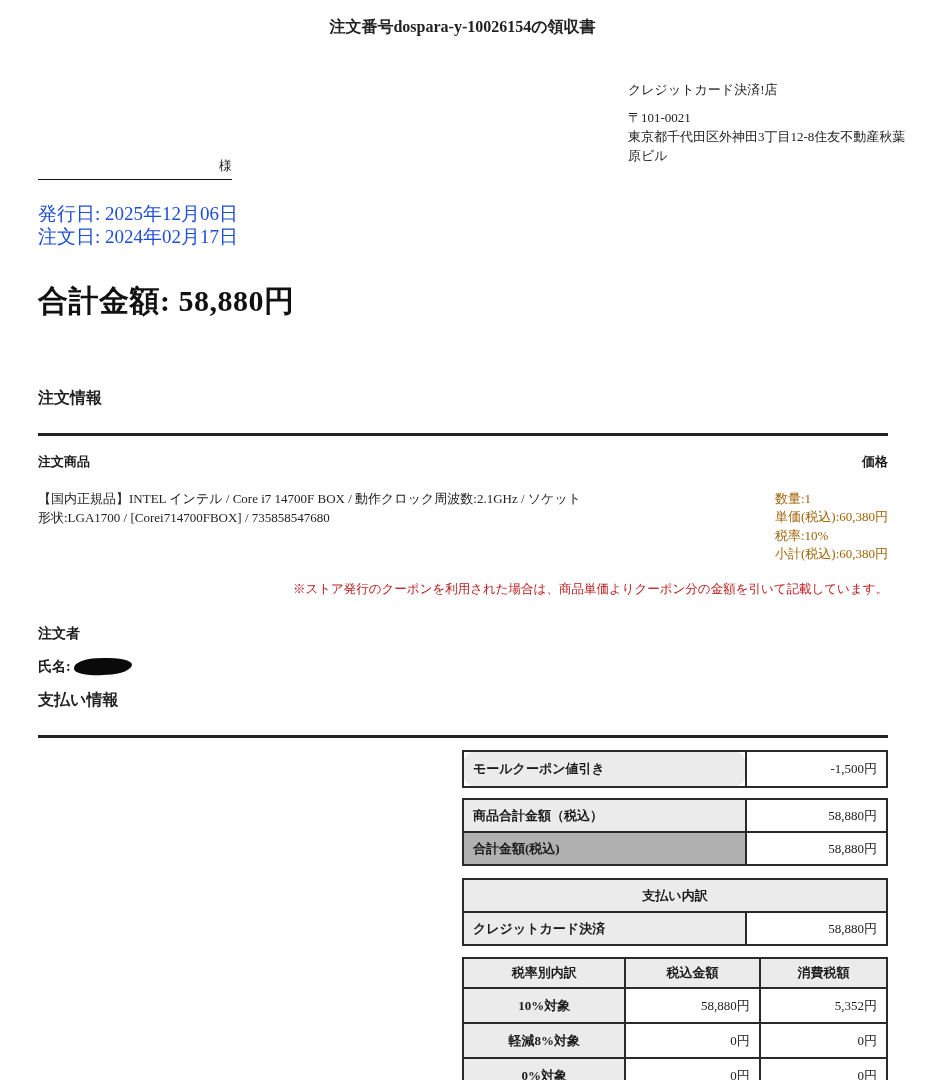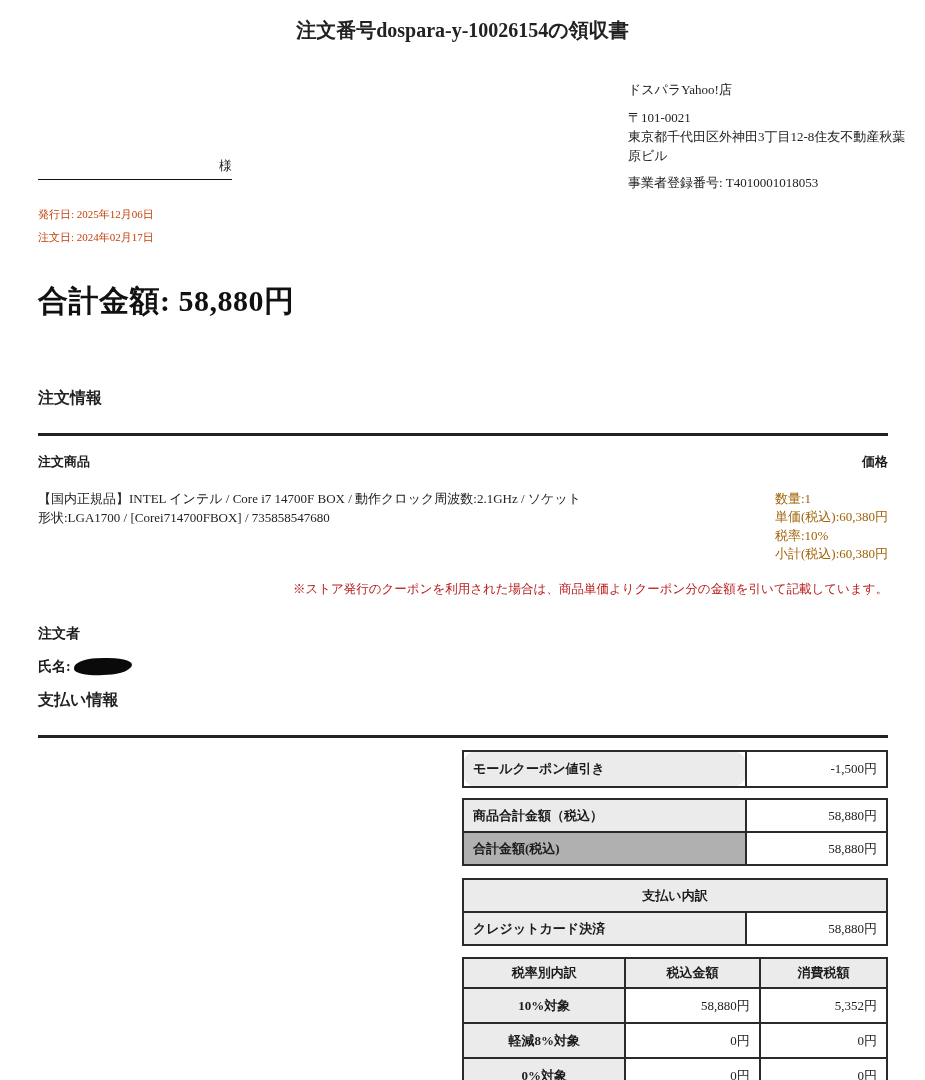--- a/index.html
+++ b/index.html
@@ -9,38 +9,38 @@
     position: relative;
     font-family: "Liberation Serif", "DejaVu Serif", serif;
     color: #1c1c1c;
     overflow: hidden;
   }
   .page { position: absolute; inset: 0; }
 
   
   .doc-title {
     position: absolute; top: 17px; left: 0; width: 100%;
-    text-align: center; font-size: 20px; font-weight: bold; color: #222;
+    text-align: center; font-size: 16px; font-weight: bold; color: #222;
   }
 
   
   .seller { position: absolute; left: 628px; top: 81px; width: 280px; font-size: 13px; color: #222; }
   .seller .s-name { margin-bottom: 9px; }
   .seller .s-postal, .seller .s-address { line-height: 19px; }
   .seller .s-reg { margin-top: 9px; }
 
   
   .customer-line {
     position: absolute; left: 38px; top: 157px; width: 194px;
     border-bottom: 1.5px solid #111; text-align: right;
     font-size: 13px; padding-bottom: 4px; color: #222;
   }
 
   
-  .dates { position: absolute; left: 38px; top: 203px; font-size: 11px; line-height: 22.5px; color: #c2410c; }
+  .dates { position: absolute; left: 38px; top: 203px; font-size: 19px; line-height: 22.5px; color: #1d4ed8; }
 
   
   .grand-total {
     position: absolute; left: 38px; top: 281px;
     font-size: 30px; font-weight: bold; color: #111; letter-spacing: 0.5px;
   }
 
   
   .section { position: absolute; left: 38px; width: 850px; }
   .section h2 {
@@ -89,24 +89,23 @@
   .hd td { background: var(--cell_light, #ebebeb); font-weight: bold; text-align: center; }
 </style>
 </head>
 <body>
 
 <div class="page">
 
   <h1 class="doc-title">注文番号dospara-y-10026154の領収書</h1>
 
   <div class="seller">
-    <div class="s-name">ドスパラYahoo!店</div>
+    <div class="s-name">クレジットカード決済!店</div>
     <div class="s-postal">〒101-0021</div>
     <div class="s-address">東京都千代田区外神田3丁目12-8住友不動産秋葉原ビル</div>
-    <div class="s-reg">事業者登録番号: T4010001018053</div>
   </div>
 
   <div class="customer-line">
     <span>様</span>
   </div>
 
   <div class="dates">
     <div>発行日: 2025年12月06日</div>
     <div>注文日: 2024年02月17日</div>
   </div>

